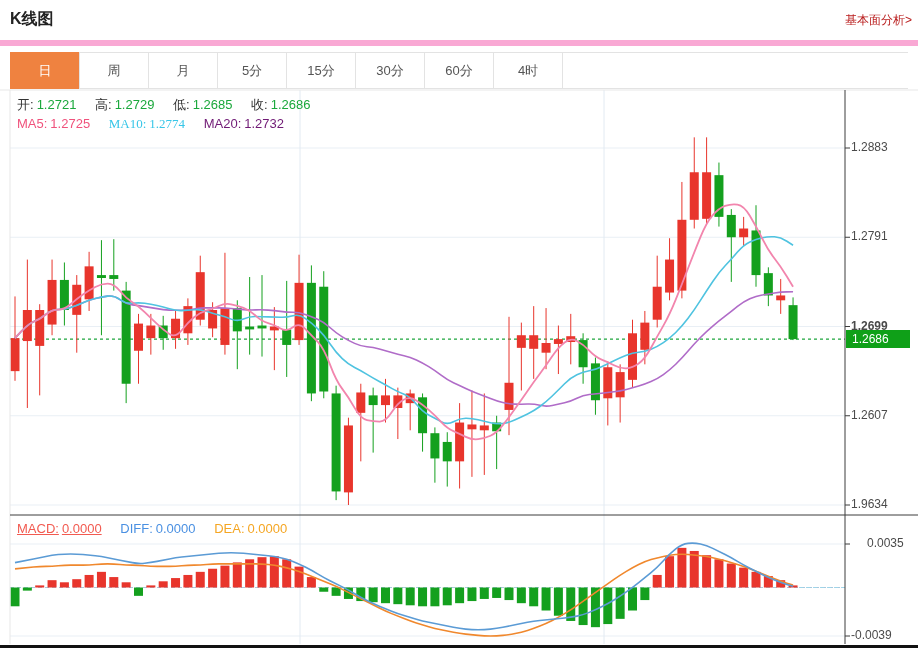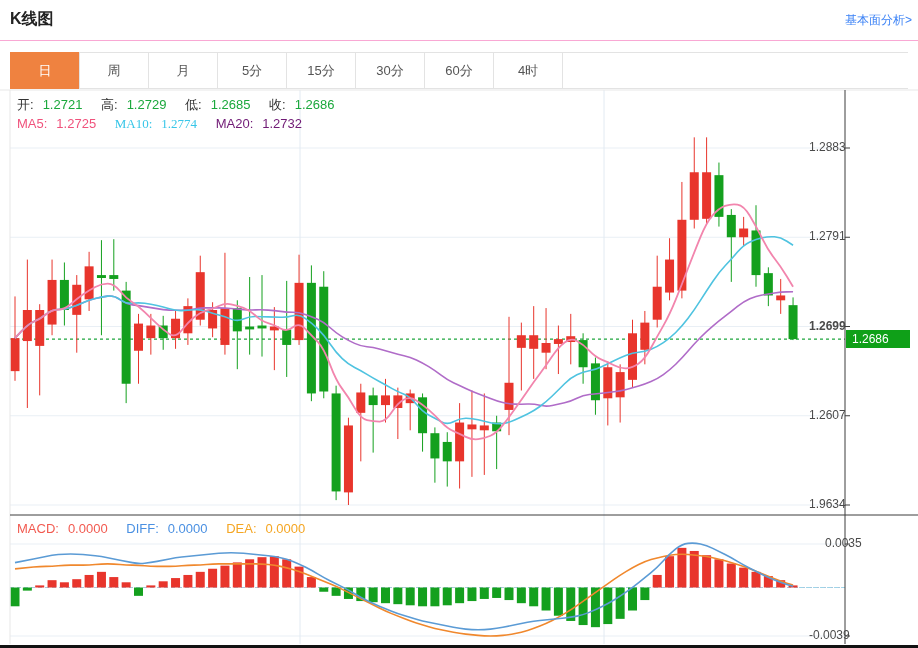--- a/index.html
+++ b/index.html
@@ -1,35 +1,35 @@
 <!DOCTYPE html>
 <html><head>
 <meta charset="utf-8">
 <style>
   html,body{margin:0;padding:0;background:#fff;}
   body{font-family:"Liberation Sans","DejaVu Sans",sans-serif;}
   .widget{position:relative;width:918px;height:648px;background:#fff;overflow:hidden;}
-  .header{position:absolute;left:0;top:0;width:918px;height:40px;border-bottom:1px solid #f9a8d4;}
+  .header{position:absolute;left:0;top:0;width:918px;height:40px;border-bottom:6px solid #f9a8d4;}
   .title{position:absolute;left:10px;top:9px;font-size:16px;font-weight:bold;color:#222;}
-  .fx-link{position:absolute;right:6px;top:12px;font-size:12px;color:#3b82f6;cursor:pointer;text-decoration:none;}
+  .fx-link{position:absolute;right:6px;top:12px;font-size:12px;color:#b91c1c;cursor:pointer;text-decoration:none;}
   .tabs{position:absolute;left:10px;top:52px;width:898px;height:37px;display:flex;}
   .tab{box-sizing:border-box;width:70px;height:37px;line-height:35px;text-align:center;
        border:1px solid #e3e3e3;margin-left:-1px;font-size:13px;color:#555;background:#fff;cursor:pointer;flex:none;}
   .tab:first-child{margin-left:0;}
   .tab.active{color:#fff;border-color:transparent;}
   .tab-filler{flex:1;box-sizing:border-box;border-top:1px solid #e3e3e3;border-bottom:1px solid #e3e3e3;margin-left:-1px;}
   svg{position:absolute;left:0;top:0;}
   .legend{position:absolute;font-size:13px;white-space:nowrap;z-index:3;}
   .legend .pair{margin-right:15px;}
   .legend .lb{color:#333;}
-  .legend .lv{margin-left:9px;}
+  .legend .lv{margin-left:3px;}
   .lgd-ohlc{left:17px;top:96px;}
   .lgd-ma{left:17px;top:116px;}
   .lgd-macd{left:17px;top:521px;}
-  .axis-lbl{position:absolute;left:809px;font-size:12px;color:#4a4a4a;z-index:3;}
+  .axis-lbl{position:absolute;left:851px;font-size:12px;color:#4a4a4a;z-index:3;}
   .price-badge{position:absolute;left:846px;width:64px;height:18px;line-height:18px;
        color:#fff;font-size:12px;padding-left:6px;box-sizing:border-box;z-index:4;}
   .bottom-bar{position:absolute;left:0;bottom:0;width:918px;height:3px;background:#121212;}
 </style>
 </head>
 <body>
 
 <div class="widget">
 
   <div class="header">
@@ -279,21 +279,21 @@
     <span class="pair"><span class="lb">收:</span><span class="lv" style="color: rgb(27, 168, 60);">1.2686</span></span>
   </div>
 
   <div class="legend lgd-ma">
     <span class="pair" style="color: rgb(240, 82, 124);"><span>MA5:</span><span class="lv">1.2725</span></span>
     <span class="pair" style="color: rgb(56, 198, 232); font-family: Liberation Serif, serif;"><span>MA10:</span><span class="lv">1.2774</span></span>
     <span class="pair" style="color: #701a75;"><span>MA20:</span><span class="lv">1.2732</span></span>
   </div>
 
   <div class="legend lgd-macd">
-    <span class="pair" style="color: rgb(242, 90, 80);"><span>MACD:</span><span class="lv">0.0000</span></span>
+    <span class="pair" style="color: rgb(242, 90, 80); text-decoration: underline;"><span>MACD:</span><span class="lv">0.0000</span></span>
     <span class="pair" style="color: rgb(74, 144, 226);"><span>DIFF:</span><span class="lv">0.0000</span></span>
     <span class="pair" style="color: rgb(245, 166, 35);"><span>DEA:</span><span class="lv">0.0000</span></span>
   </div>
 
   <div class="price-badge" id="price-badge" style="background: rgb(15, 160, 24); top: 330.111px;">1.2686</div>
 
   <div id="axis-labels">
       <div class="axis-lbl" style="top: 140px;">1.2883</div>
       <div class="axis-lbl" style="top: 229.25px;">1.2791</div>
       <div class="axis-lbl" style="top: 318.5px; font-weight: bold;">1.2699</div>

